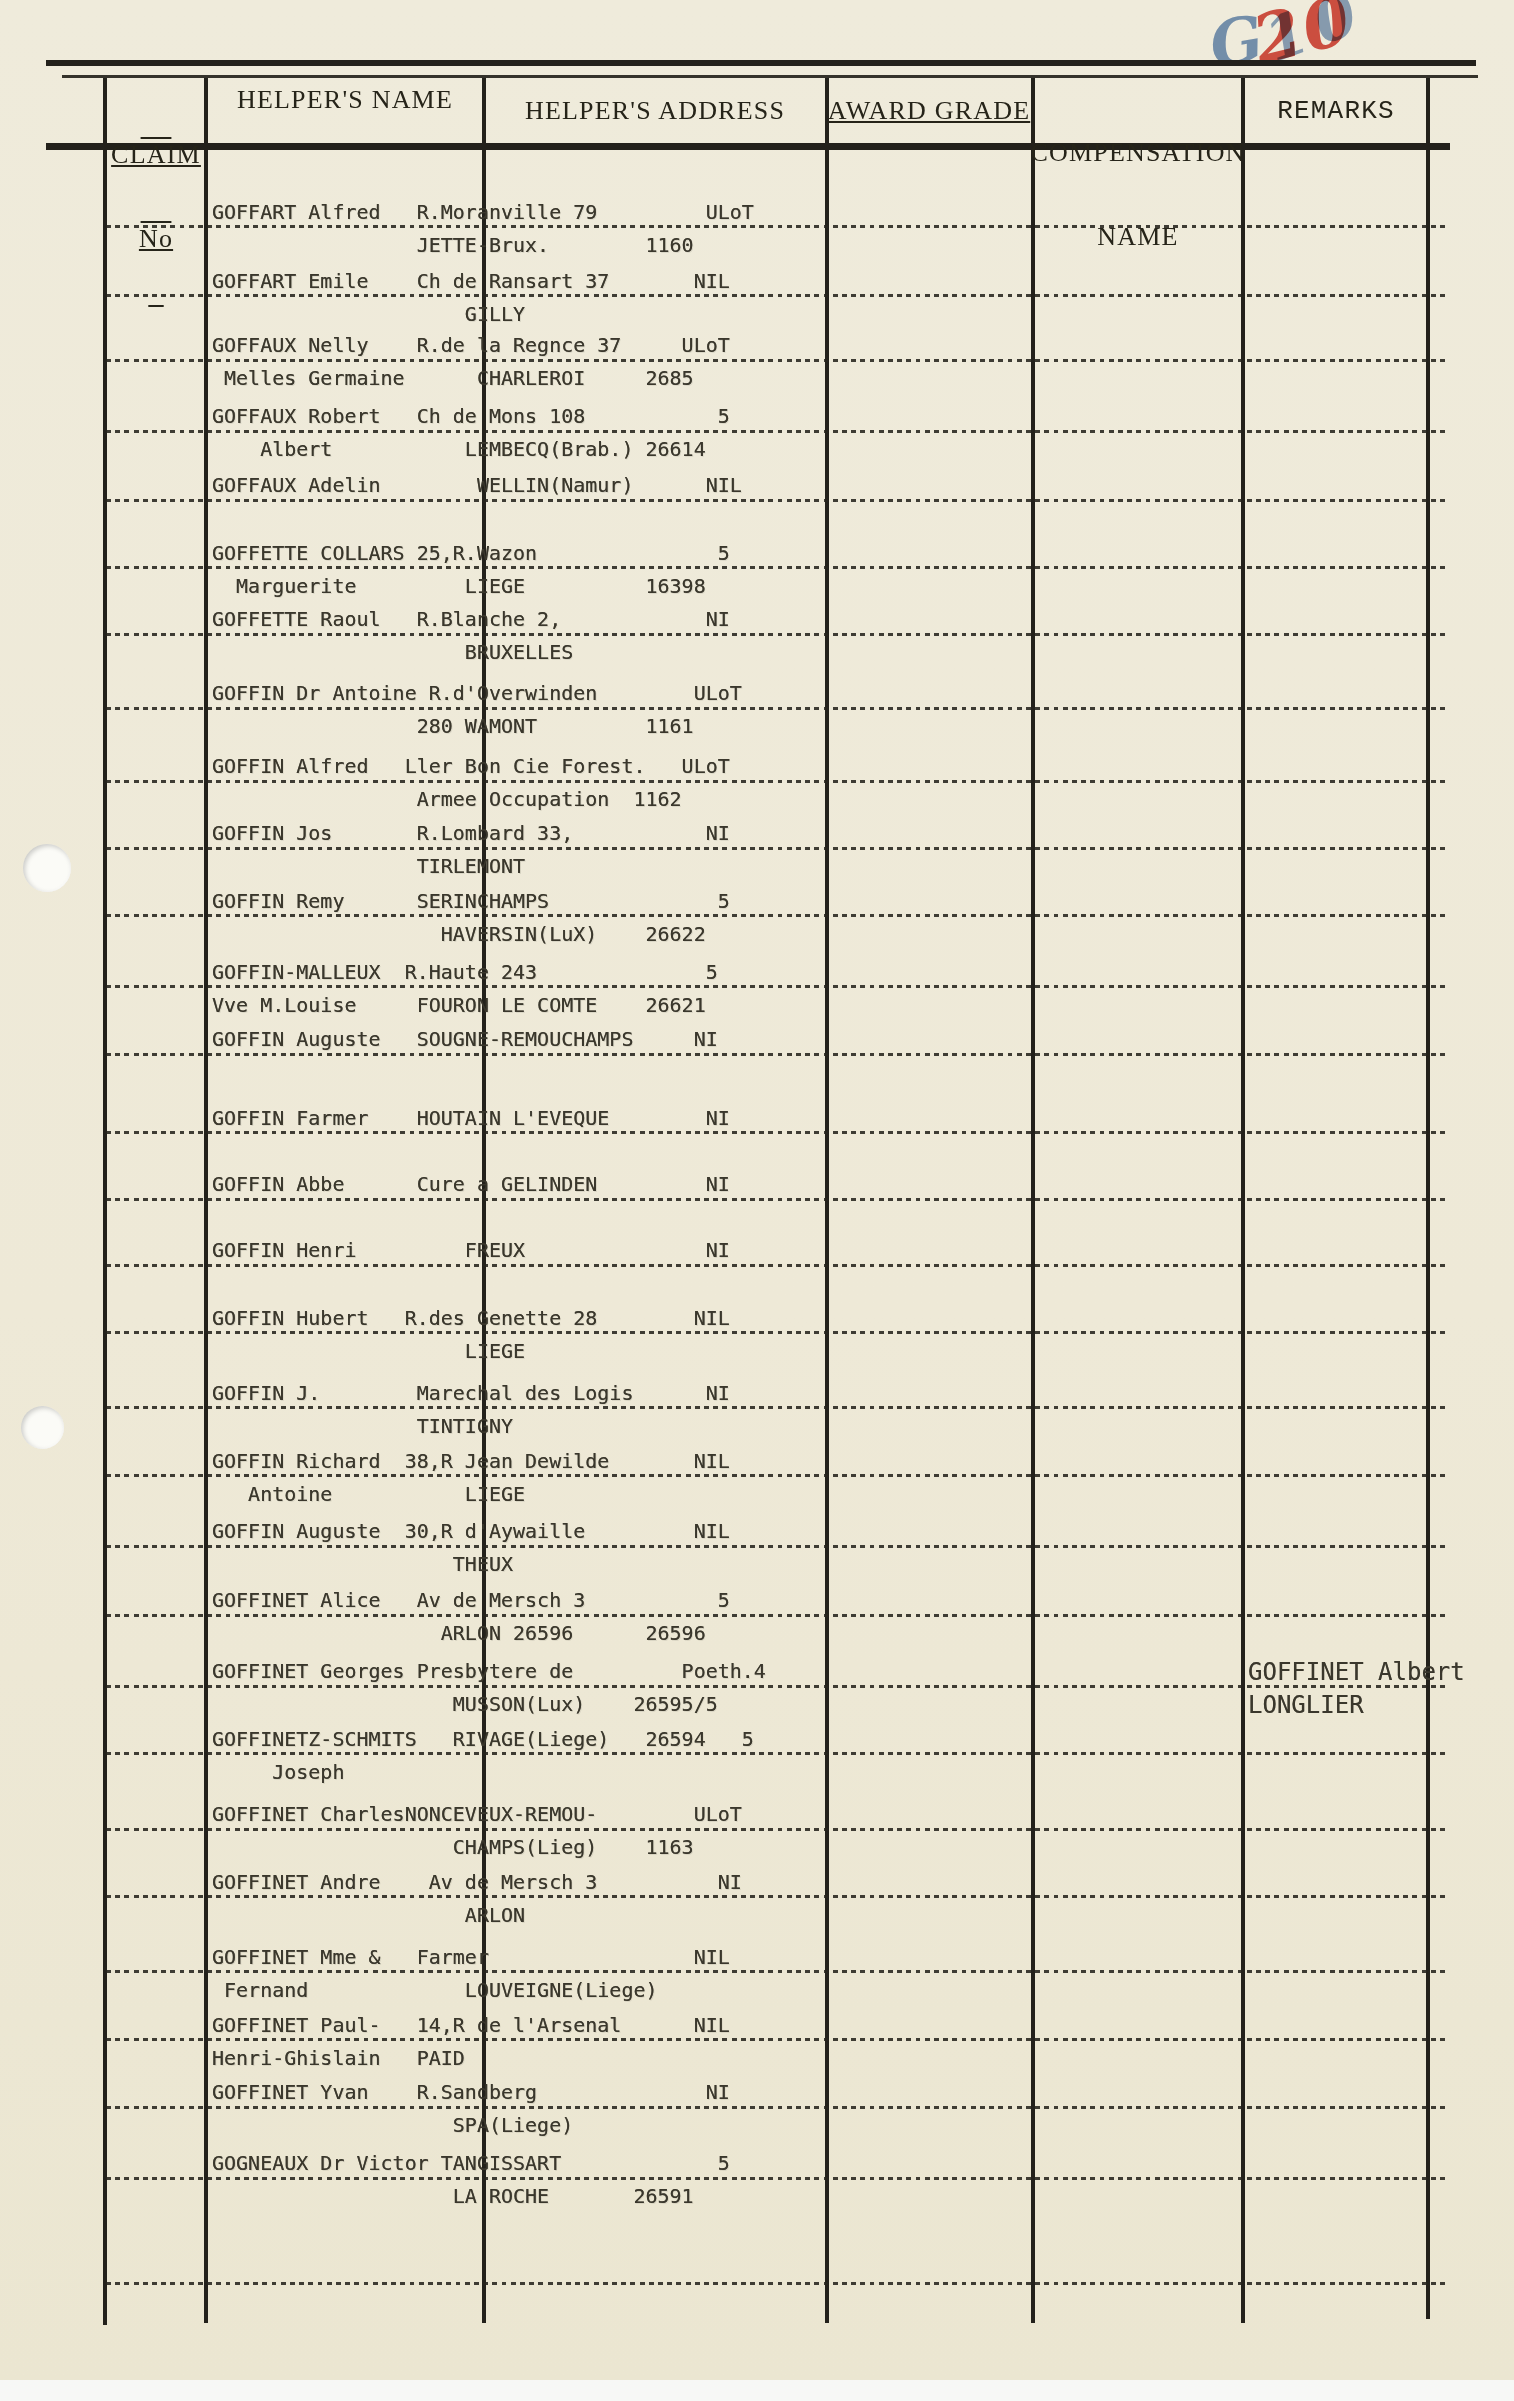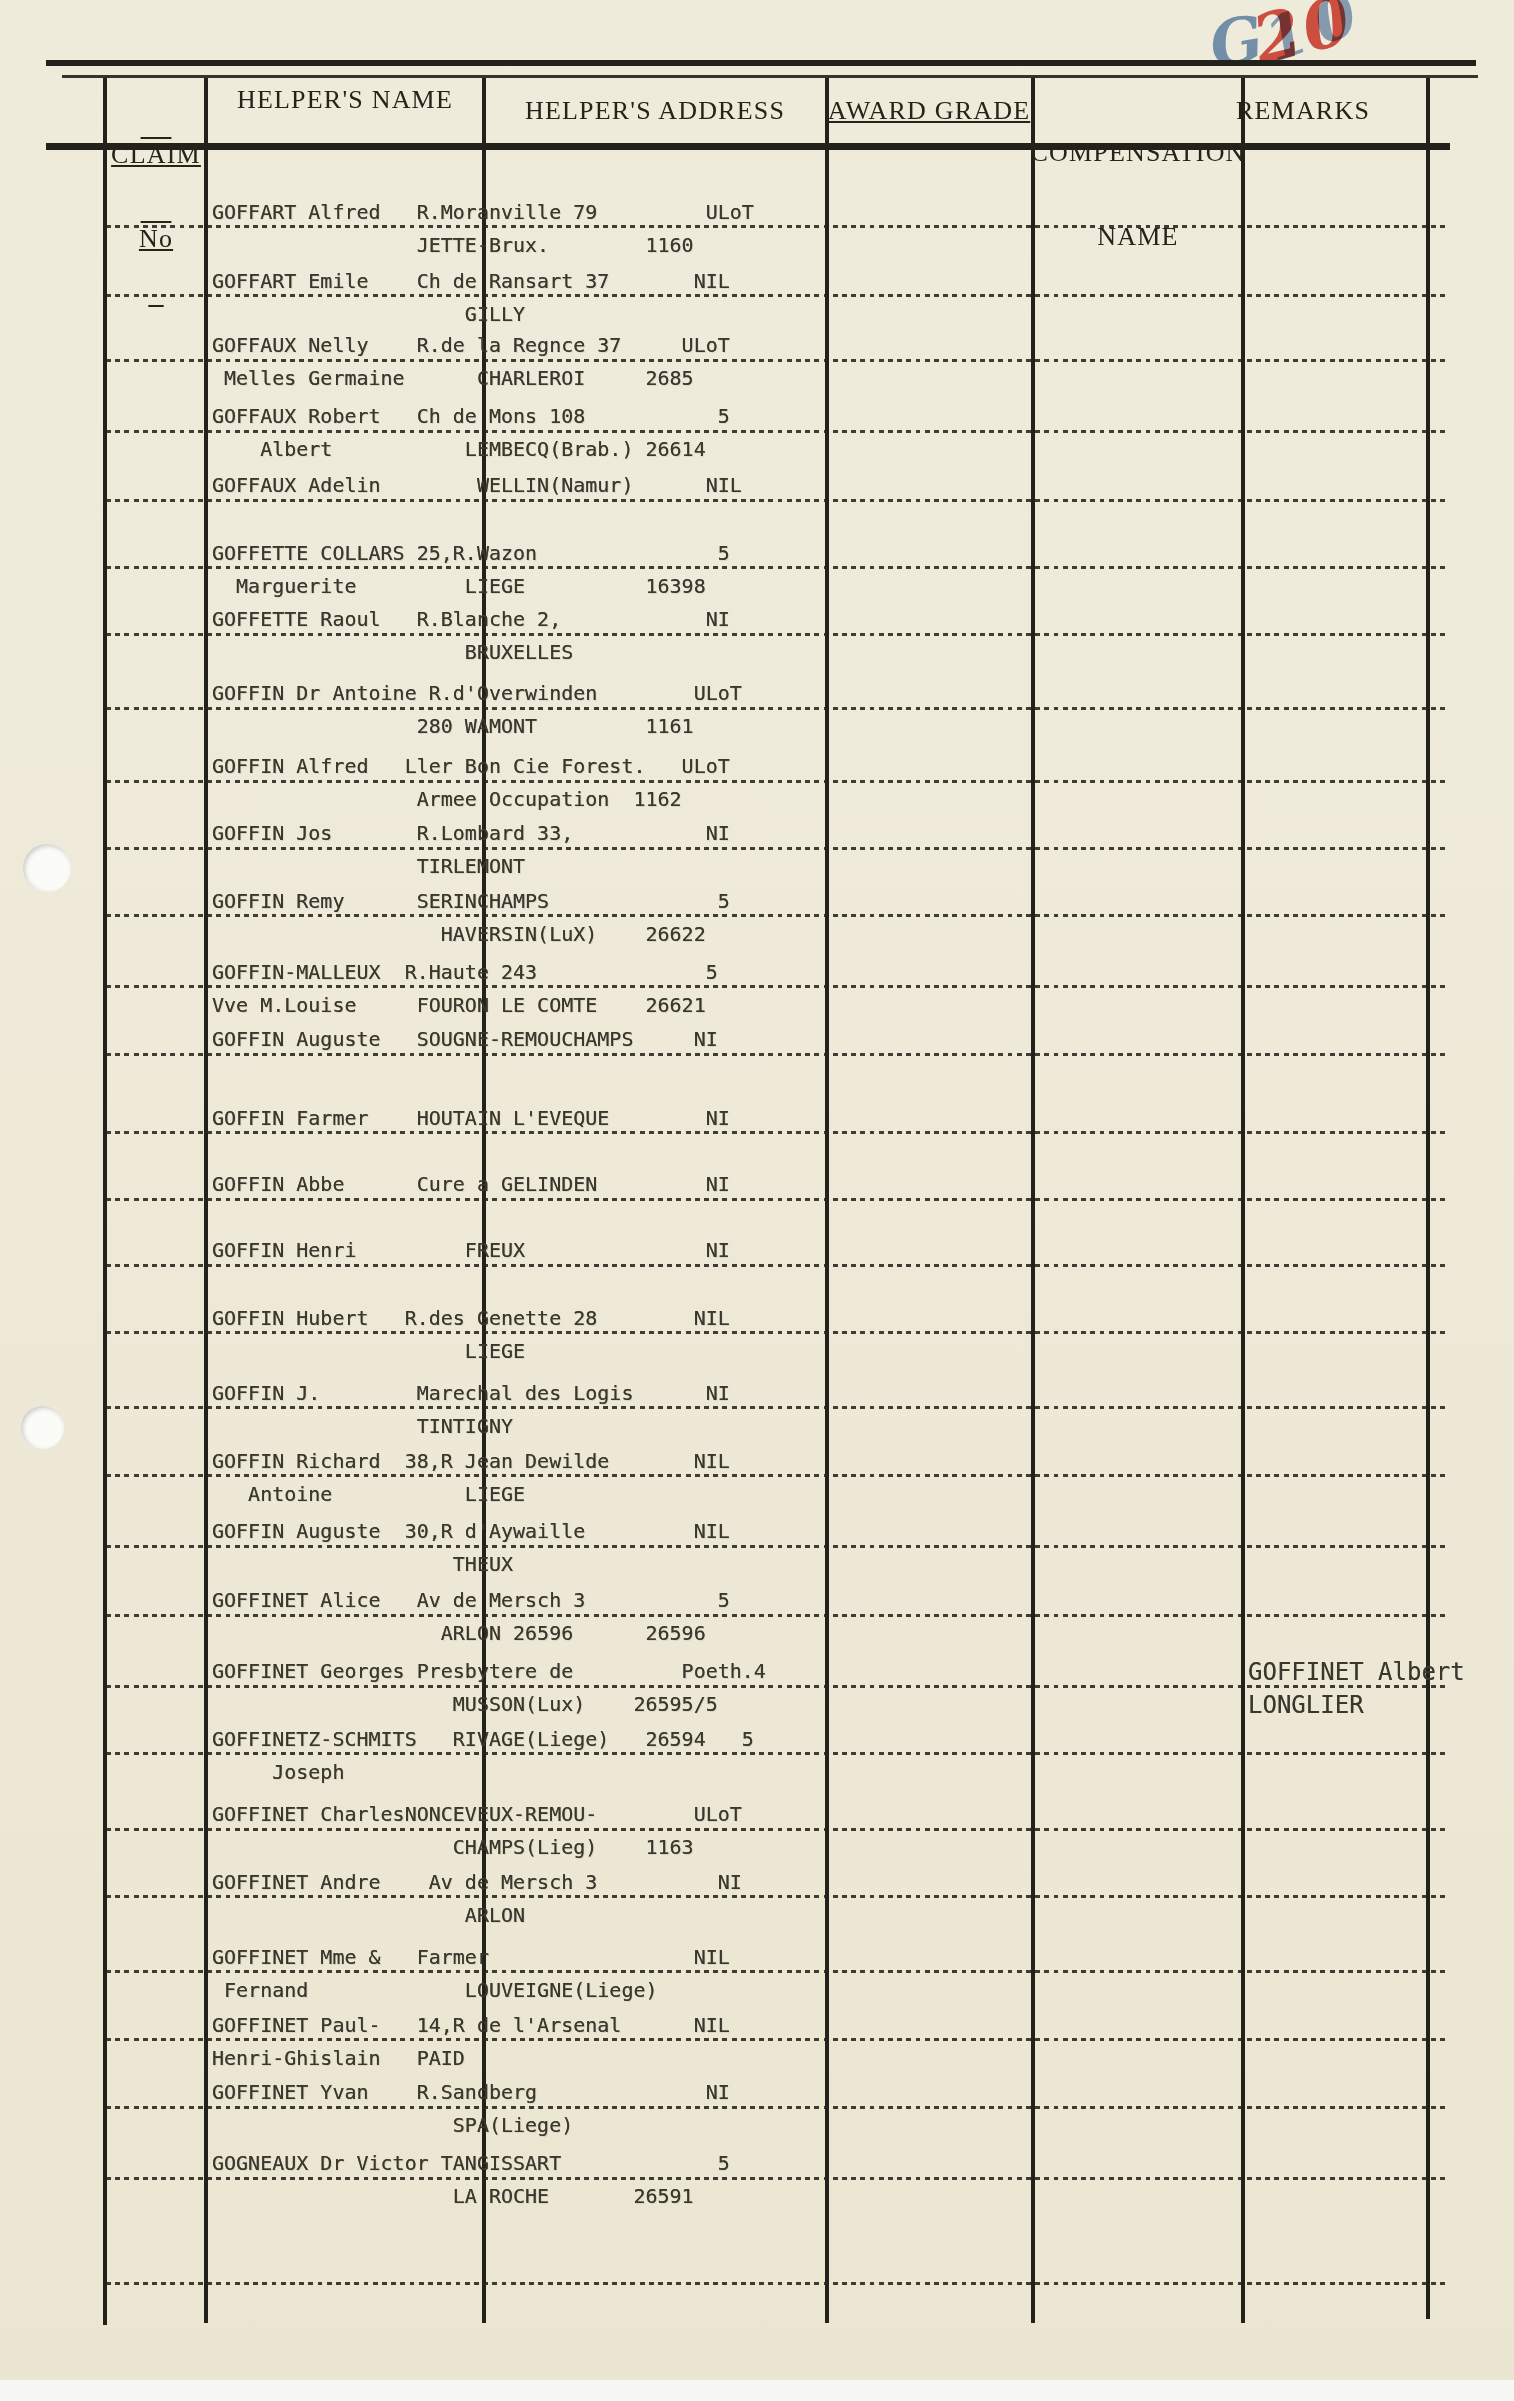--- a/index.html
+++ b/index.html
@@ -87,21 +87,21 @@
     <div>CLAIM</div>
     <div>No</div>
   </div>
   <div class="hlabel" style="left:345px;top:86px;">HELPER'S NAME</div>
   <div class="hlabel" style="left:655px;top:97px;">HELPER'S ADDRESS</div>
   <div class="hlabel" style="left:929px;top:97px;text-decoration:underline;">AWARD GRADE</div>
   <div class="hlabel" style="left:1138px;top:83px;">
     <div>COMPENSATION</div>
     <div>NAME</div>
   </div>
-  <div class="hlabel" style="left:1303px;top:97px;">REMARKS</div>
+  <div class="hlabel" style="left:1336px;top:97px;font-family:Liberation Mono, monospace;">REMARKS</div>
 
   <div class="dotline" style="top: 225px;"></div>
     <div class="dotline" style="top: 294px;"></div>
     <div class="dotline" style="top: 359px;"></div>
     <div class="dotline" style="top: 430px;"></div>
     <div class="dotline" style="top: 499px;"></div>
     <div class="dotline" style="top: 566px;"></div>
     <div class="dotline" style="top: 633px;"></div>
     <div class="dotline" style="top: 707px;"></div>
     <div class="dotline" style="top: 780px;"></div>

